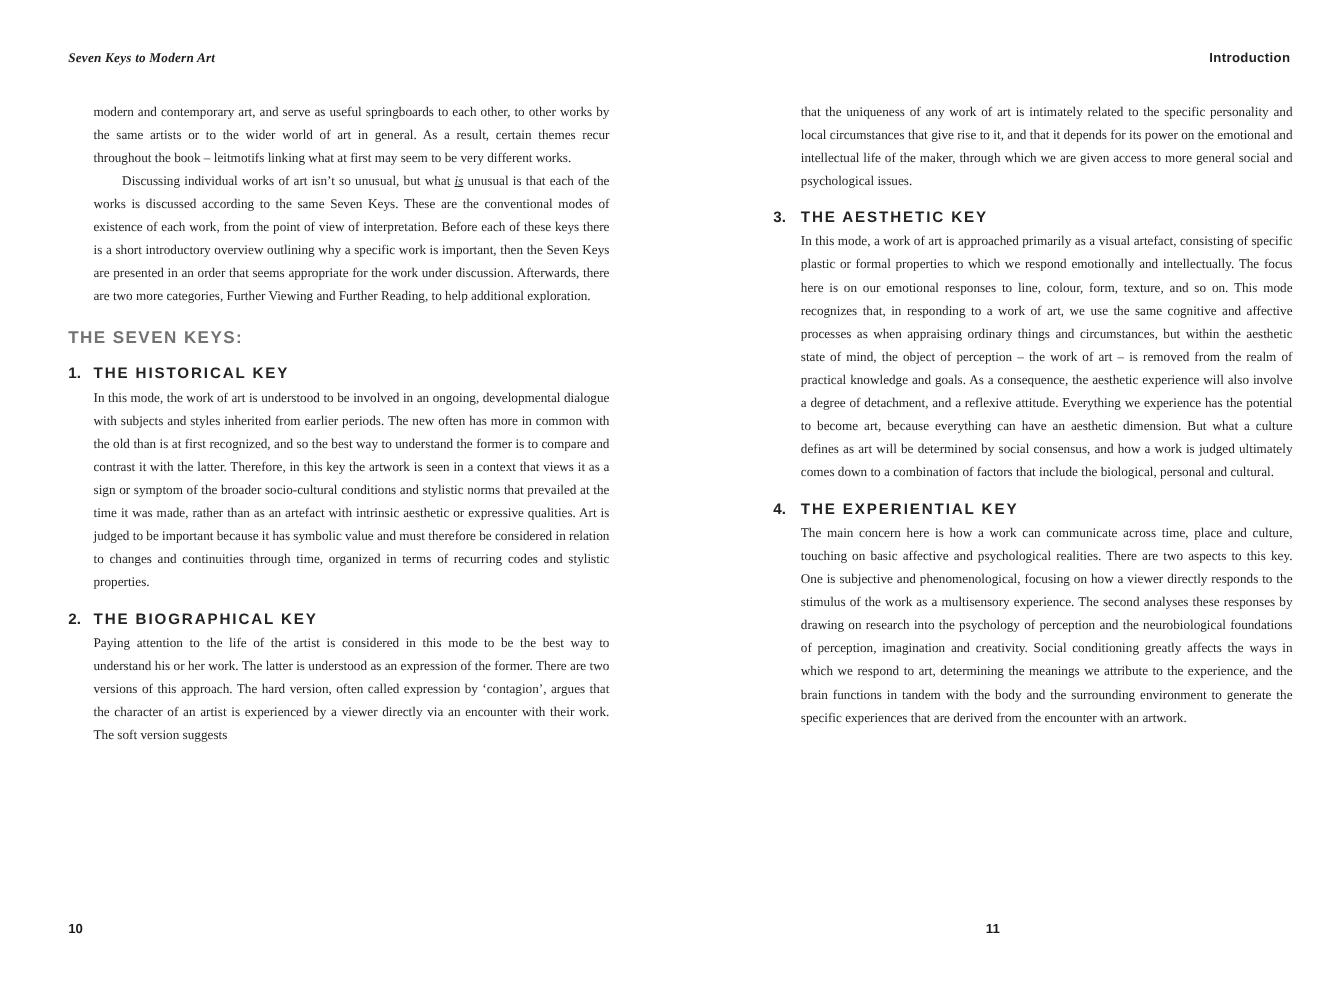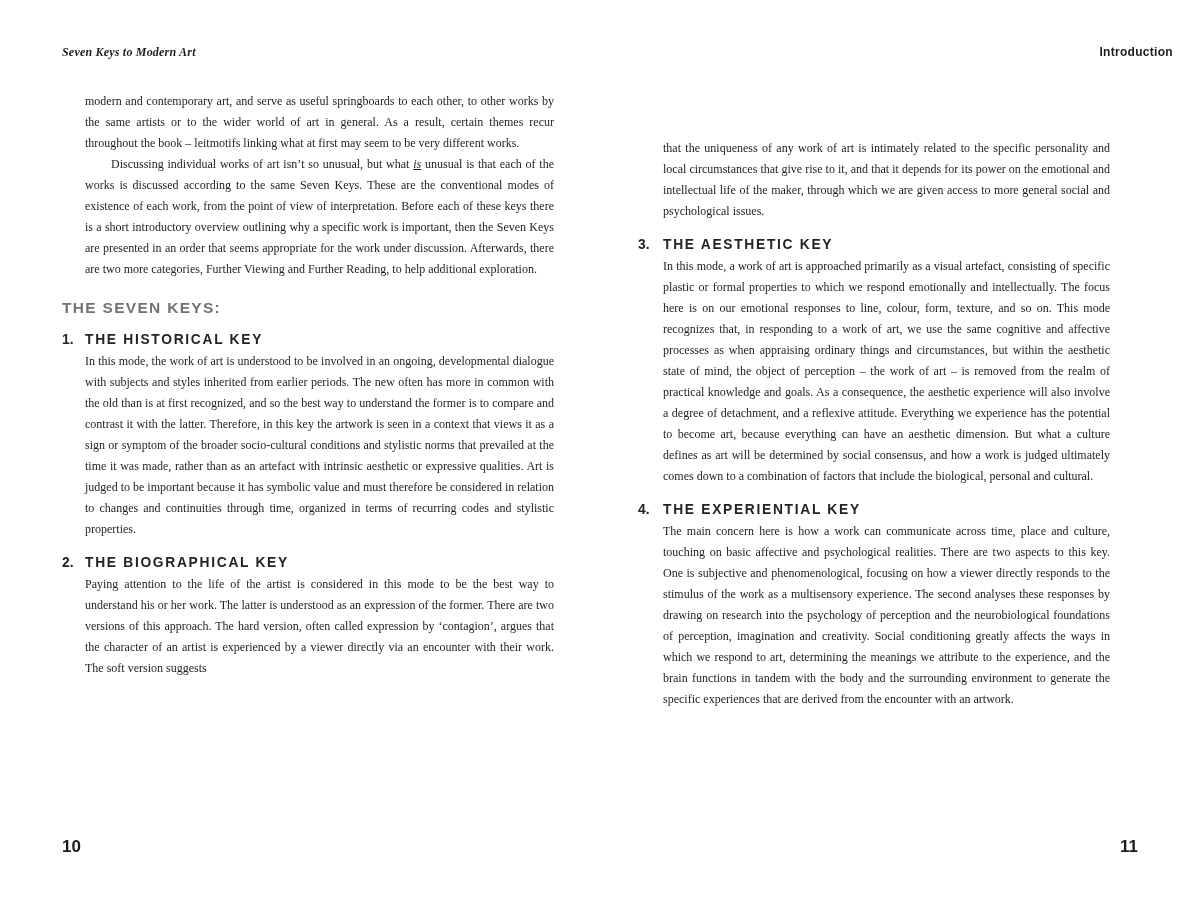--- a/index.html
+++ b/index.html
@@ -34,21 +34,21 @@
     text-align: right;
     font-family: "Liberation Sans", sans-serif;
     font-weight: 700;
     letter-spacing: 0.3px;
   }
   .column {
     position: absolute;
     top: 91px;
   }
   .column-left  { left: 62px;  width: 492px; }
-  .column-right { left: 638px; width: 472px; margin-top: 47px; }
+  .column-right { left: 703px; width: 472px; }
 
   p.bodytext {
     margin: 0;
     font-size: 12px;
     line-height: 21px;
     text-align: justify;
     hyphens: auto;
   }
   .column-left  p.bodytext { padding-left: 23px; }
   .column-right p.bodytext { padding-left: 25px; }
@@ -79,26 +79,26 @@
     letter-spacing: 0;
   }
   .column-left  .key-num { width: 23px; }
   .column-right .key-num { width: 25px; }
   .key-head .key-title { letter-spacing: 1.7px; }
 
   .folio {
     position: absolute;
     top: 837px;
     font-family: "Liberation Sans", sans-serif;
-    font-size: 17px;
+    font-size: 12px;
     font-weight: 700;
     color: #1a1a1a;
   }
   .folio-left  { left: 62px; }
-  .folio-right { left: 667px; width: 471px; text-align: right; }
+  .folio-right { left: 667px; width: 471px; text-align: center; }
 </style>
 </head>
 <body>
 
 <div class="running-head running-left">Seven Keys to Modern Art</div>
 
 <div class="running-head running-right">Introduction</div>
 
 <div class="column column-left">
 

